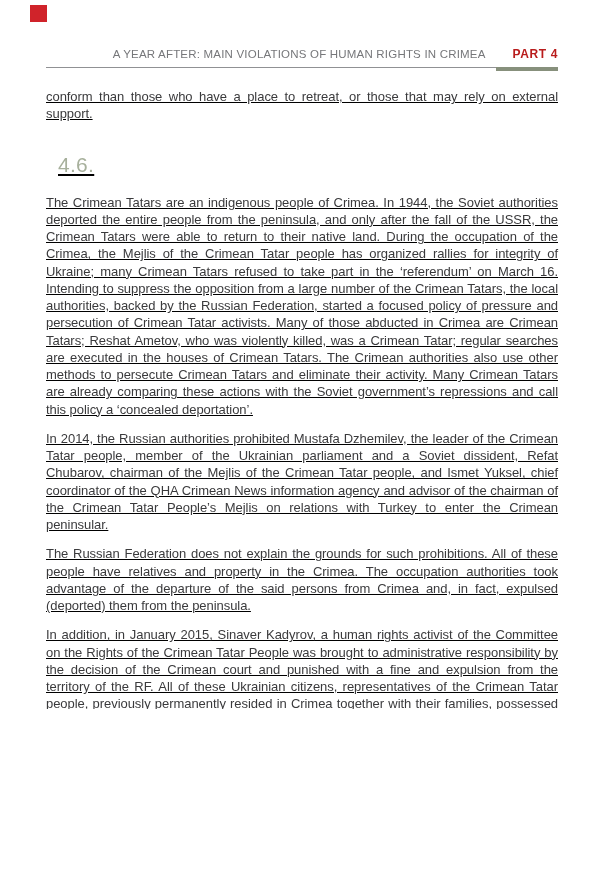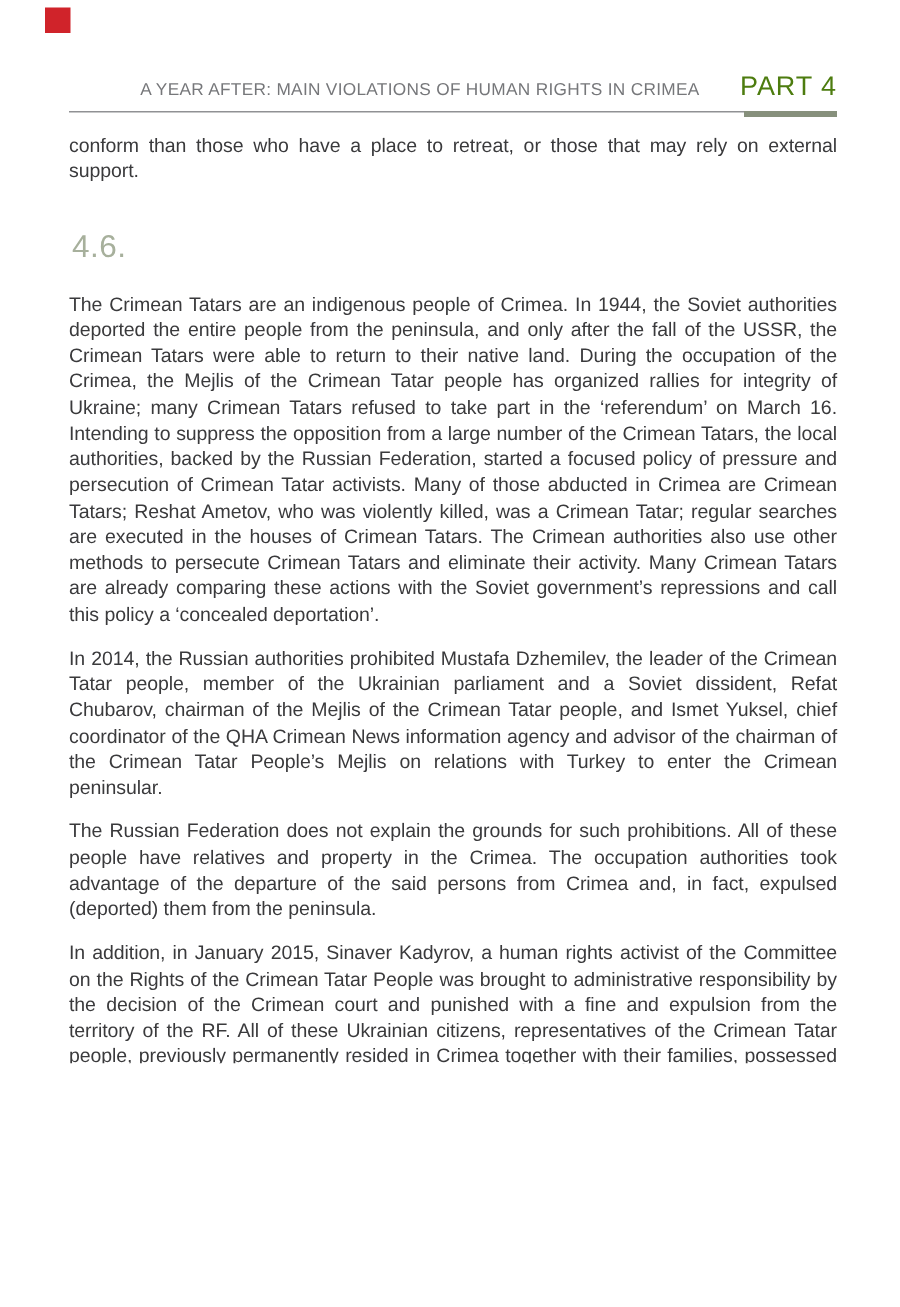--- a/index.html
+++ b/index.html
@@ -33,23 +33,23 @@
     justify-content: flex-end;
     gap: 27px;
     white-space: nowrap;
   }
   .running-title {
     color: #76777a;
     font-size: 11.5px;
     letter-spacing: 0.2px;
   }
   .part-label {
-    color: #4d7c0f;
-    font-weight: normal;
-    font-size: 18px;
+    color: #b91c1c;
+    font-weight: bold;
+    font-size: 12px;
     letter-spacing: 0.6px;
   }
   .header-rule {
     position: relative;
     margin-top: 6px;
     height: 4px;
   }
   .header-rule .rule-base {
     position: absolute;
     left: 0; right: 0; top: 0;
@@ -59,36 +59,36 @@
   .header-rule .rule-accent {
     position: absolute;
     right: 0; top: 0;
     width: 62px; height: 3.5px;
     background: #87907c;
   }
 
   
   .content {
     position: absolute;
-    left: 46px; right: 42px; top: 88px;
+    left: 46px; right: 42px; top: 88px; text-decoration: underline;
   }
   p.body {
     margin: 0 0 12px 0;
     font-size: 13px;
     line-height: 17.25px;
     color: #3a3a3c;
     text-align: justify;
     letter-spacing: -0.05px;
     hyphens: auto;
     -webkit-hyphens: auto;
   }
   .section-heading {
     display: flex;
     align-items: baseline;
-    margin: 28px 0 15px 2px;
+    margin: 28px 0 15px 12px;
     font-weight: normal;
     color: #a7b09c;
     font-size: 21px;
     line-height: 28px;
     letter-spacing: 0.3px;
   }
   .section-heading .sec-num { margin-right: 15px; }
   .subsection-heading {
     margin: 22px 0 16px 0;
     font-size: 13.5px;

